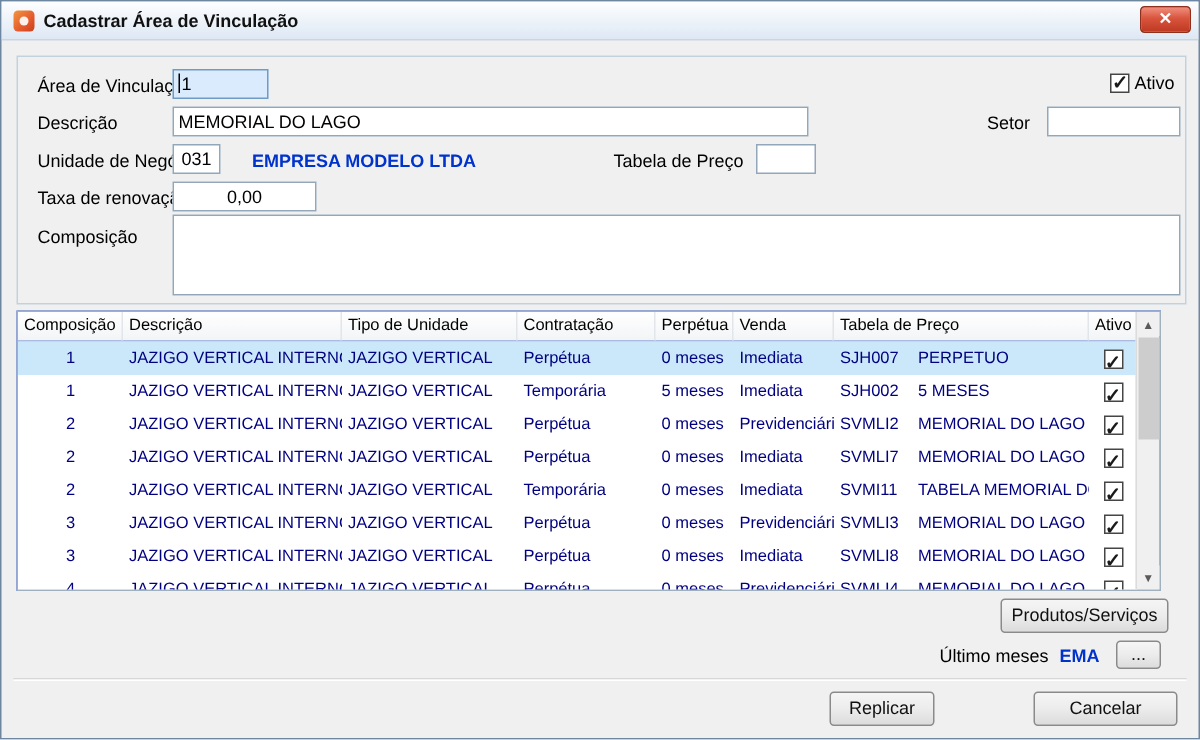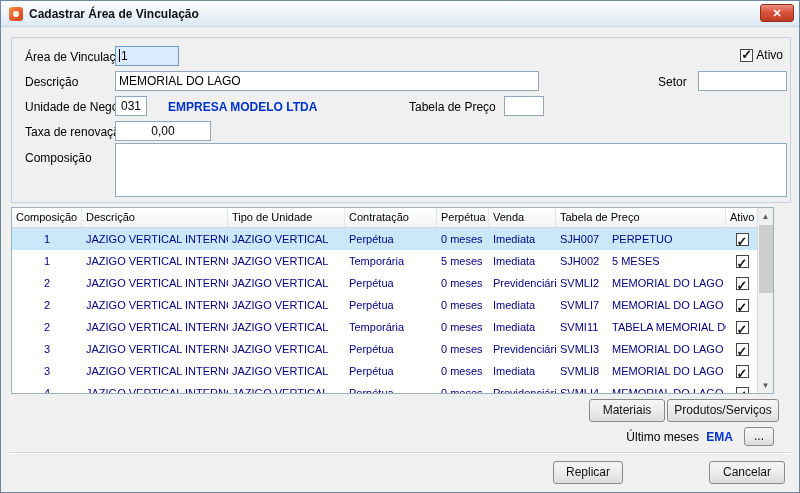--- a/index.html
+++ b/index.html
@@ -245,24 +245,23 @@
           </div>
         </div>
       </div>
     <div class="scrollbar">
       <div class="sb-btn up">▲</div>
       <div class="sb-thumb"></div>
       <div class="sb-btn down">▼</div>
     </div>
   </div>
 
-  <div class="btn" style="top:398px; right:134px; width:76px;">Materiais</div>
   <div class="btn" style="top:398px; right:20px; width:112px;">Produtos/Serviços</div>
 
   <span class="access-label" style="right:100px; top:429px;">Último meses</span>
   <span class="access-label access-value" style="right:66px; top:429px;">EMA</span>
   <div class="btn btn-small" style="top:426px; right:25px; width:30px;">...</div>
 
   <div class="hsep"></div>
   <div class="btn" style="top:460px; right:176px; width:70px;">Replicar</div>
-  <div class="btn" style="top:460px; right:14px; width:76px;margin-left:24px;">Cancelar</div>
+  <div class="btn" style="top:460px; right:14px; width:96px;margin-left:24px;">Cancelar</div>
 
 </div>
 
 </body></html>

